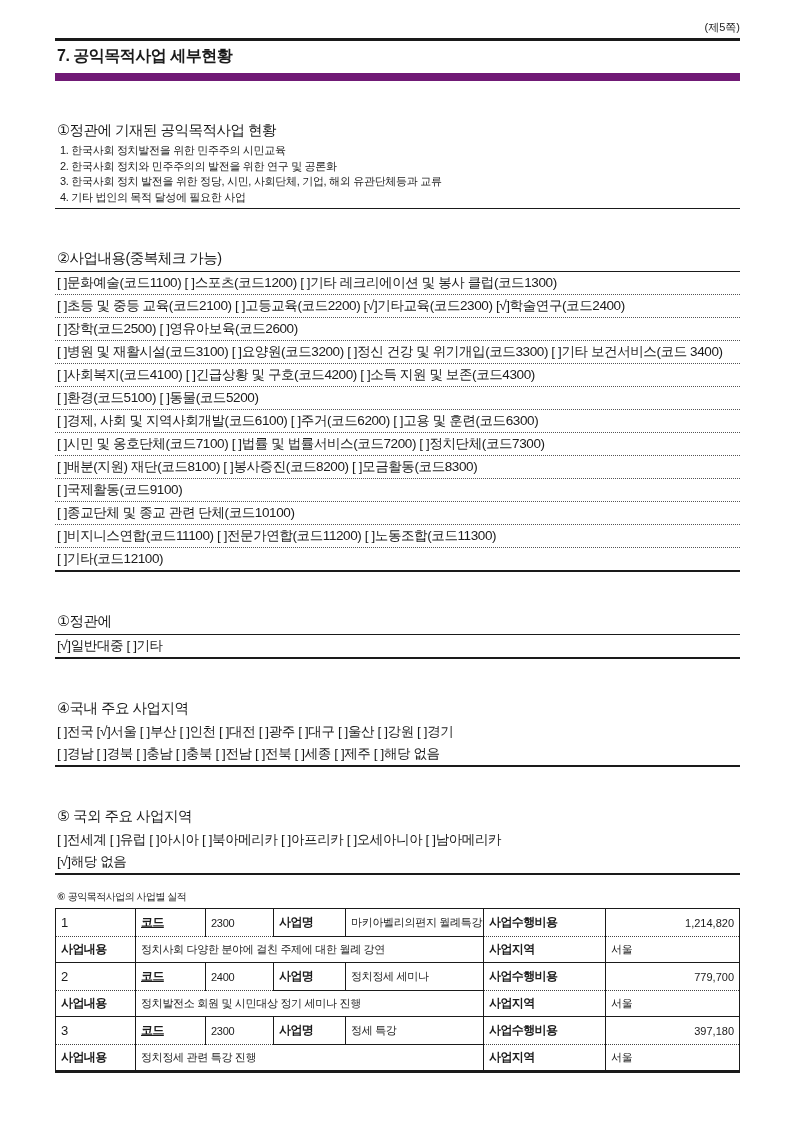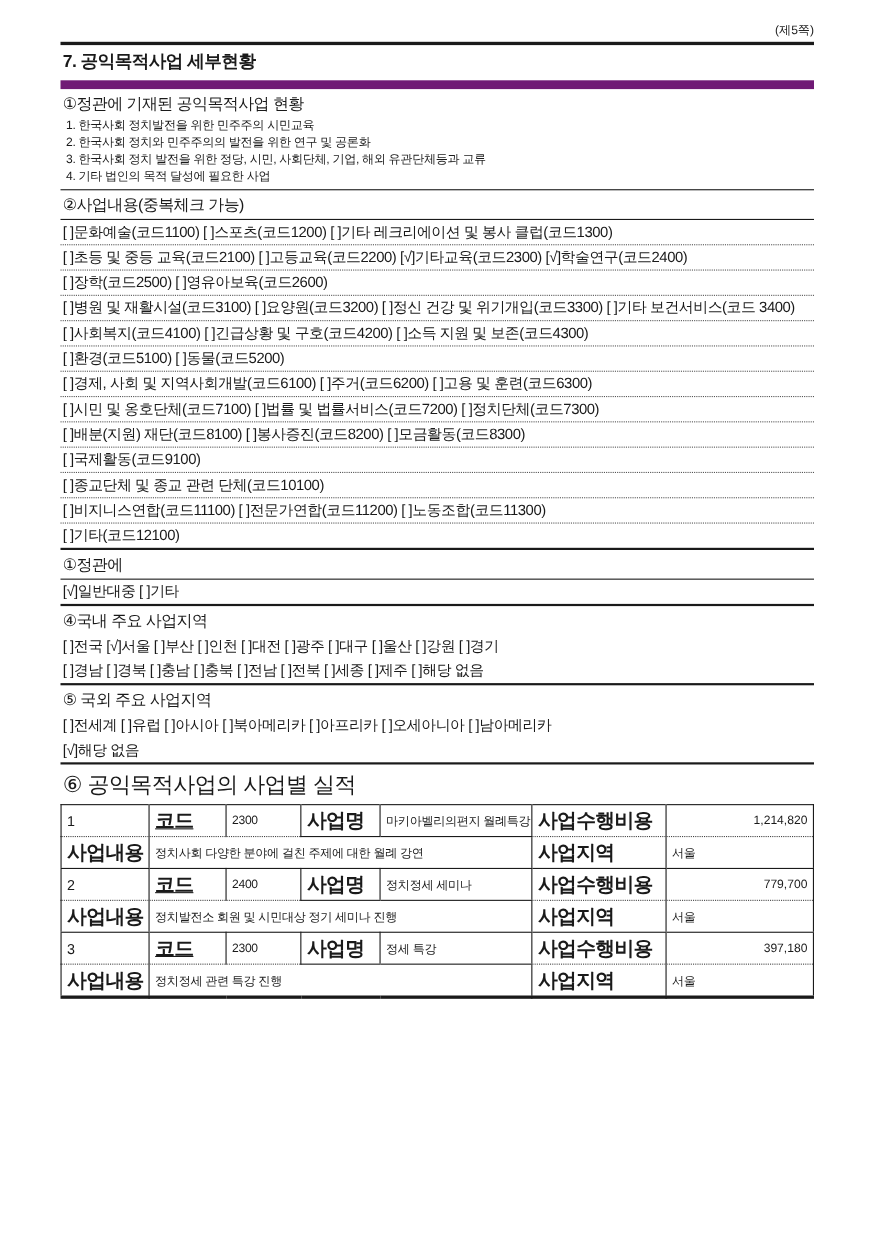--- a/index.html
+++ b/index.html
@@ -7,43 +7,43 @@
     width:793px; height:1122px; background:#ffffff;
     font-family:"Liberation Sans","DejaVu Sans",sans-serif;
     color:#1a1a1a; position:relative;
   }
   .doc { position:absolute; left:55px; top:20px; width:685px; }
   .pageno { text-align:right; font-size:11px; padding-bottom:3px; color:#222; }
   .frame { border-top:3px solid #1a1a1a; }
   .title { font-size:16px; font-weight:bold; padding:5px 2px 6px 2px; border-bottom:8px solid #701a75; letter-spacing:-0.5px; }
 
   .sec1 { border-bottom:1.5px solid #1a1a1a; padding-bottom:3px; }
-  .sec-header { font-size:14.5px; padding:4px 2px 3px 2px; letter-spacing:-0.5px; }
+  .sec-header { font-size:14.5px; padding:4px 2px 3px 2px; letter-spacing:-0.5px;margin-top:36px; }
   .sec1-item { font-size:11px; line-height:15.5px; padding:0 2px 0 5px; letter-spacing:-0.3px; }
 
   .sec2-header { border-bottom:1.5px solid #1a1a1a; }
   .sec2 { border-bottom:2px solid #1a1a1a; }
   .cbrow { font-size:13.5px; line-height:19px; padding:1px 2px 2px 2px; border-bottom:1px dotted #555; letter-spacing:-0.4px; }
   .sec2 .cbrow:last-child { border-bottom:none; }
 
   .sec3 { border-bottom:2px solid #1a1a1a; }
   .sec3 .sec-header { border-bottom:1px solid #1a1a1a; }
   .plain-row { font-size:13.5px; line-height:20px; padding:1px 2px; letter-spacing:-0.4px; }
 
   .sec4, .sec5 { border-bottom:2px solid #1a1a1a; }
 
-  .sec6-header { font-size:20px; padding:5px 2px 4px 2px; letter-spacing:-0.5px; }
+  .sec6-header { font-size:10px; padding:15px 2px 4px 2px; letter-spacing:-0.5px; }
 
   table.perf { width:100%; border-collapse:collapse; table-layout:fixed; border:1.5px solid #1a1a1a; border-bottom:3px solid #1a1a1a; }
   table.perf td { border-left:1px solid #1a1a1a; padding:2px 5px; vertical-align:middle; overflow:hidden; white-space:nowrap; }
   table.perf td:first-child { border-left:none; }
   tr.rowA td { border-bottom:1px dotted #444; height:23px; }
   tr.rowA td.solidb { border-bottom:1px solid #1a1a1a; }
   tr.rowB td { border-bottom:1.5px solid #1a1a1a; height:21px; }
-  td.lbl { font-weight:bold; font-size:18px; letter-spacing:-0.6px; }
+  td.lbl { font-weight:bold; font-size:12px; letter-spacing:-0.6px; }
   td.lbl .u { text-decoration:underline; }
   td.val { font-size:11px; letter-spacing:-0.3px; }
   td.no  { font-size:13px; }
   td.cost { text-align:right; font-size:11px; }
 </style>
 </head>
 <body>
 
 <div class="doc">
   <div class="pageno">(제5쪽)</div>

